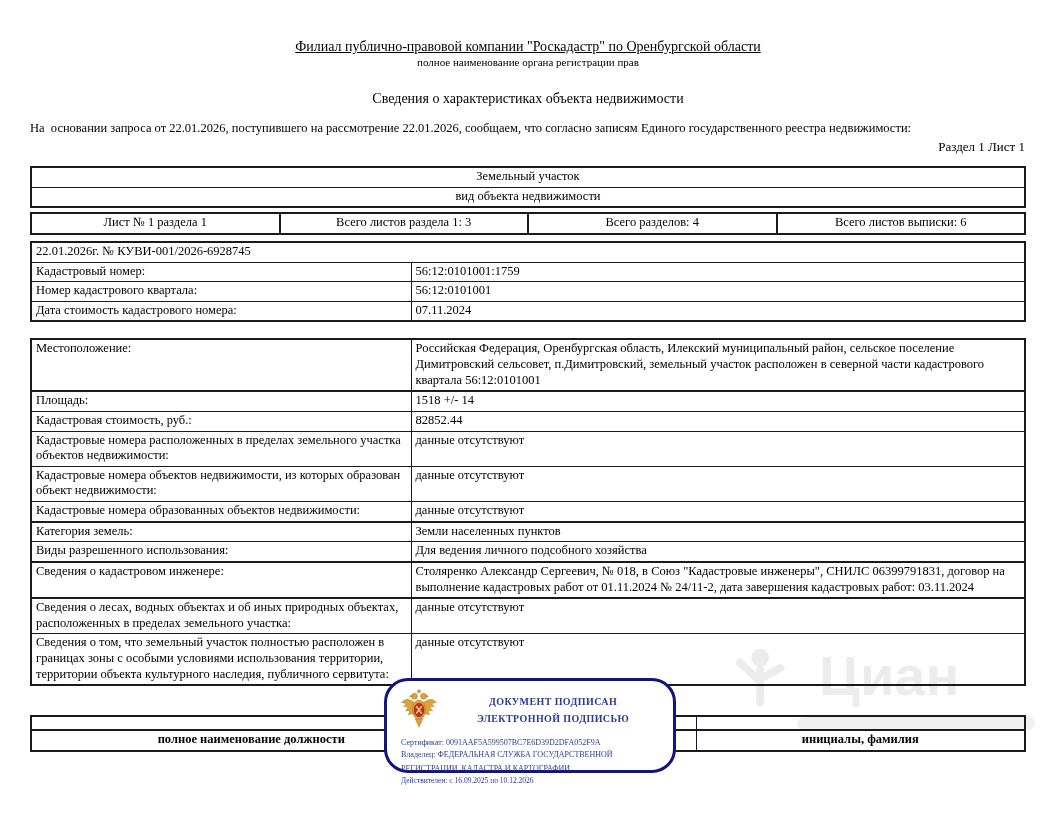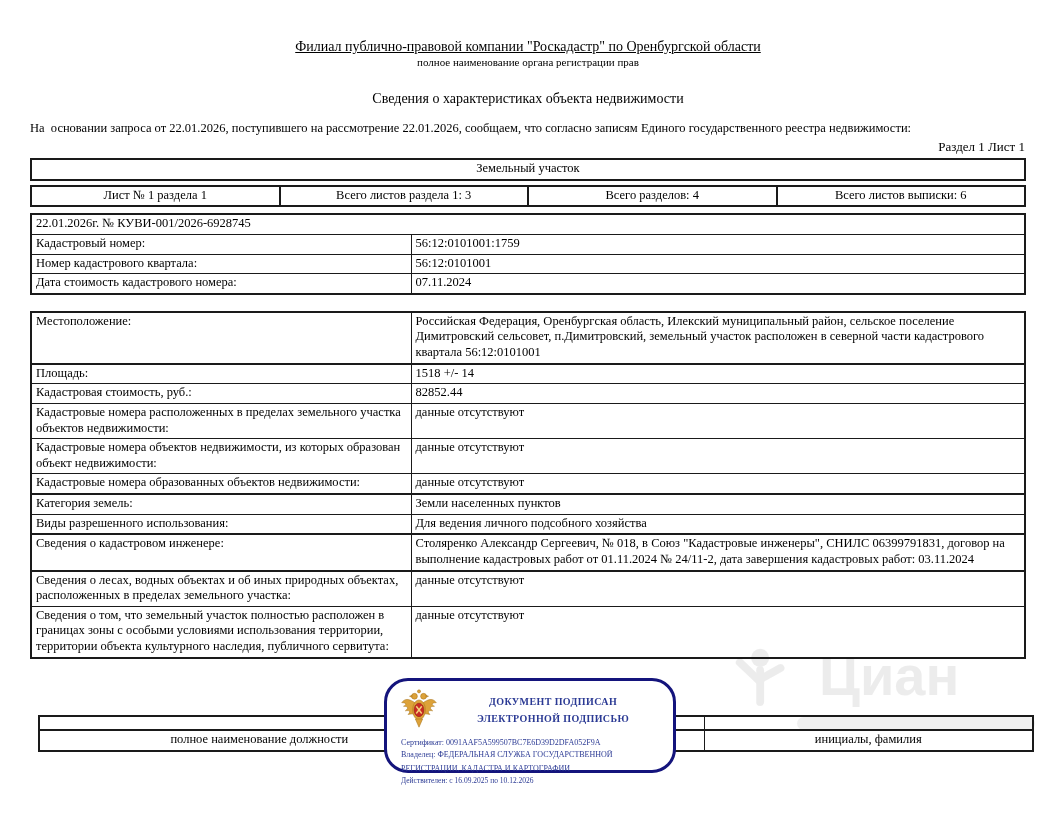--- a/index.html
+++ b/index.html
@@ -11,31 +11,31 @@
   .org-title { margin-top:39px; text-align:center; font-size:14px; text-decoration:underline; }
   .org-subtitle { text-align:center; font-size:11px; margin-top:1px; }
   .doc-title { text-align:center; font-size:14px; margin-top:5px; }
   .section-title { text-align:center; font-size:14px; margin-top:23px; }
   .request-line { font-size:12.5px; margin:14px 30px 0 30px; white-space:pre-wrap; }
   .section-page { font-size:13px; margin:3px 31px 0 0; text-align:right; }
 
   table { border-collapse:collapse; table-layout:fixed; width:996px; margin-left:30px; }
   td { font-size:12.5px; line-height:1.25; vertical-align:top; padding:1px 4px 2px 4px; border:1px solid #1a1a1a; }
 
-  .t-object { margin-top:3px; border:2px solid #1a1a1a; }
+  .t-object { margin-top:11px; border:2px solid #1a1a1a; }
   .t-object td { text-align:center; height:15px; }
 
   .t-sheets { margin-top:4px; border:2px solid #6d28d9; }
   .t-sheets td { text-align:center; border:2px solid #1a1a1a; height:16px; }
 
   .t-request { margin-top:6px; border:2px solid #1a1a1a; }
   .t-details { margin-top:16px; border:2px solid #1a1a1a; }
   .tb2 td { border-top-width:2px; }
 
-  .sig-wrap { position:absolute; left:8px; top:715px; z-index:2; }
+  .sig-wrap { position:absolute; left:0; top:715px; z-index:2;font-weight:bold; }
   .t-sig { border:2px solid #1a1a1a; background:transparent; }
   .t-sig td { border:1px solid #1a1a1a; border-top-width:2px; border-bottom-width:2px; height:14px; text-align:center; }
 
   .stamp { position:absolute; left:384px; top:678px; width:292px; height:95px;
            border:3px solid #14147c; border-radius:24px; background:#ffffff; z-index:3;
            padding:4px 10px 3px 12px; }
   .stamp-top { display:flex; align-items:flex-start; }
   .stamp-emblem { flex:0 0 44px; padding-top:2px; }
   .stamp-head { flex:1; text-align:center; color:#2b3a94; font-weight:bold; font-size:10px;
                 letter-spacing:0.4px; padding-top:9px; line-height:1.65; }
@@ -71,20 +71,23 @@
   <div class="org-title">Филиал публично-правовой компании "Роскадастр" по Оренбургской области</div>
   <div class="org-subtitle">полное наименование органа регистрации прав</div>
   <div class="section-title">Сведения о характеристиках объекта недвижимости</div>
   <div class="request-line">На  основании запроса от 22.01.2026, поступившего на рассмотрение 22.01.2026, сообщаем, что согласно записям Единого государственного реестра недвижимости:</div>
   <div class="section-page">Раздел 1 Лист 1</div>
 
   <table class="t-object">
     <tbody>
         <tr>
       <td>Земельный участок</td>
+    </tr>
+    <tr>
+      <td>вид объекта недвижимости</td>
     </tr>
   </tbody>
     </table>
 
   <table class="t-sheets">
     <tbody>
         <tr>
       <td>Лист № 1 раздела 1</td>
       <td>Всего листов раздела 1: 3</td>
       <td>Всего разделов: 4</td>

